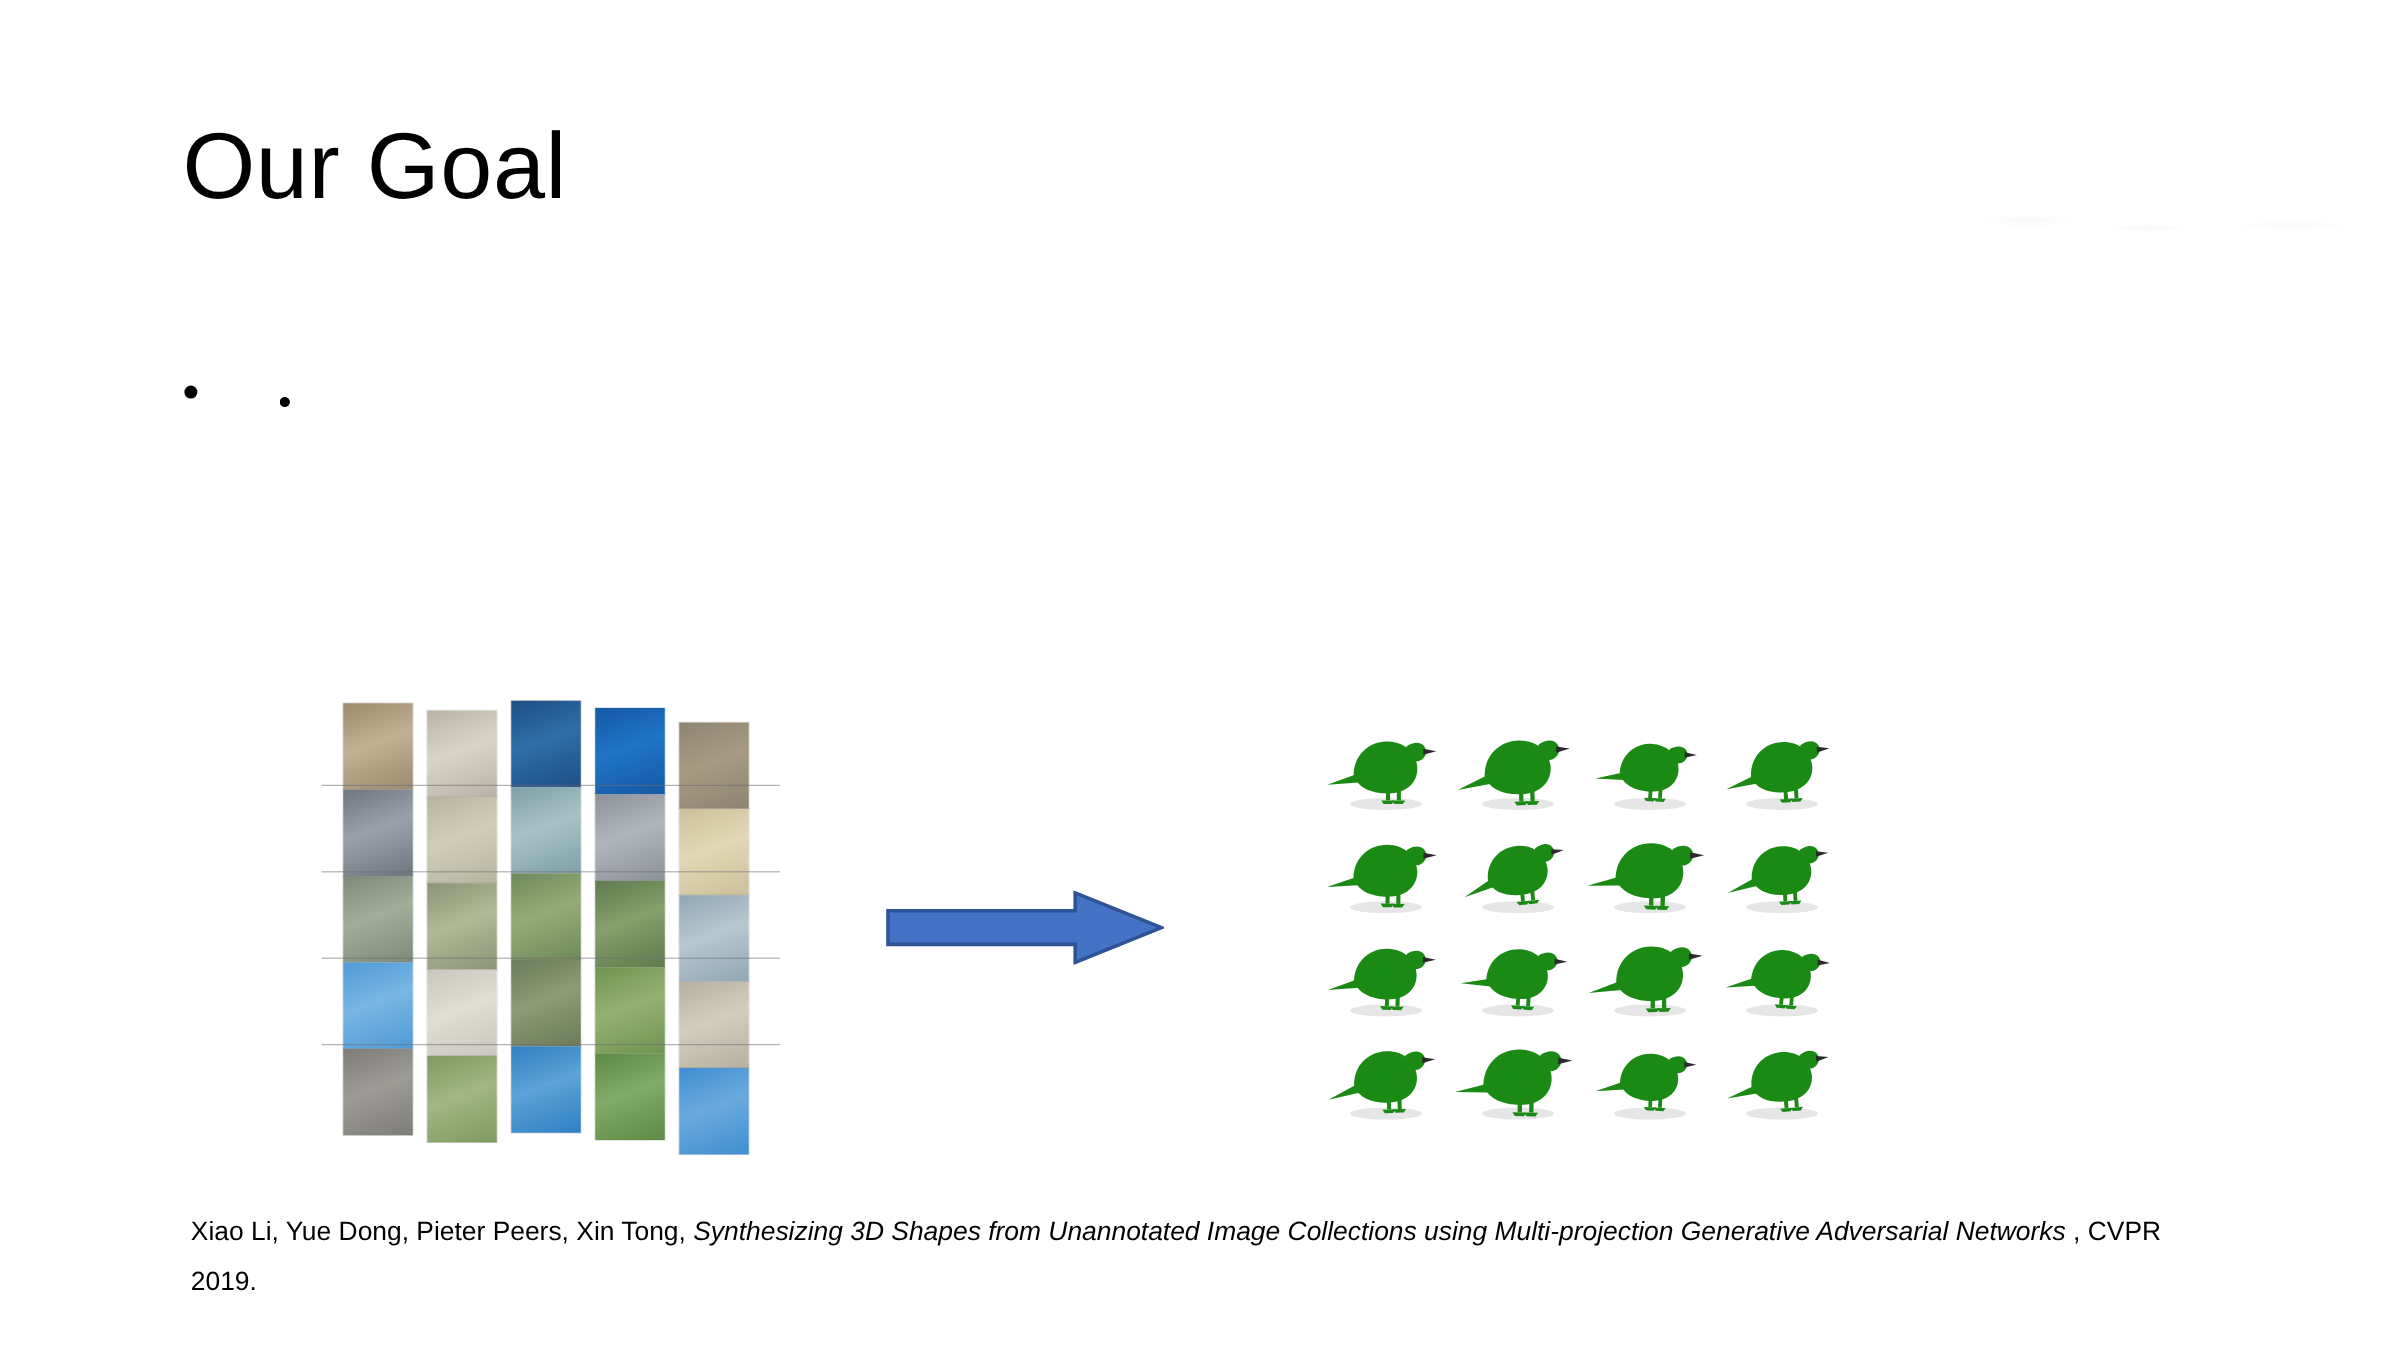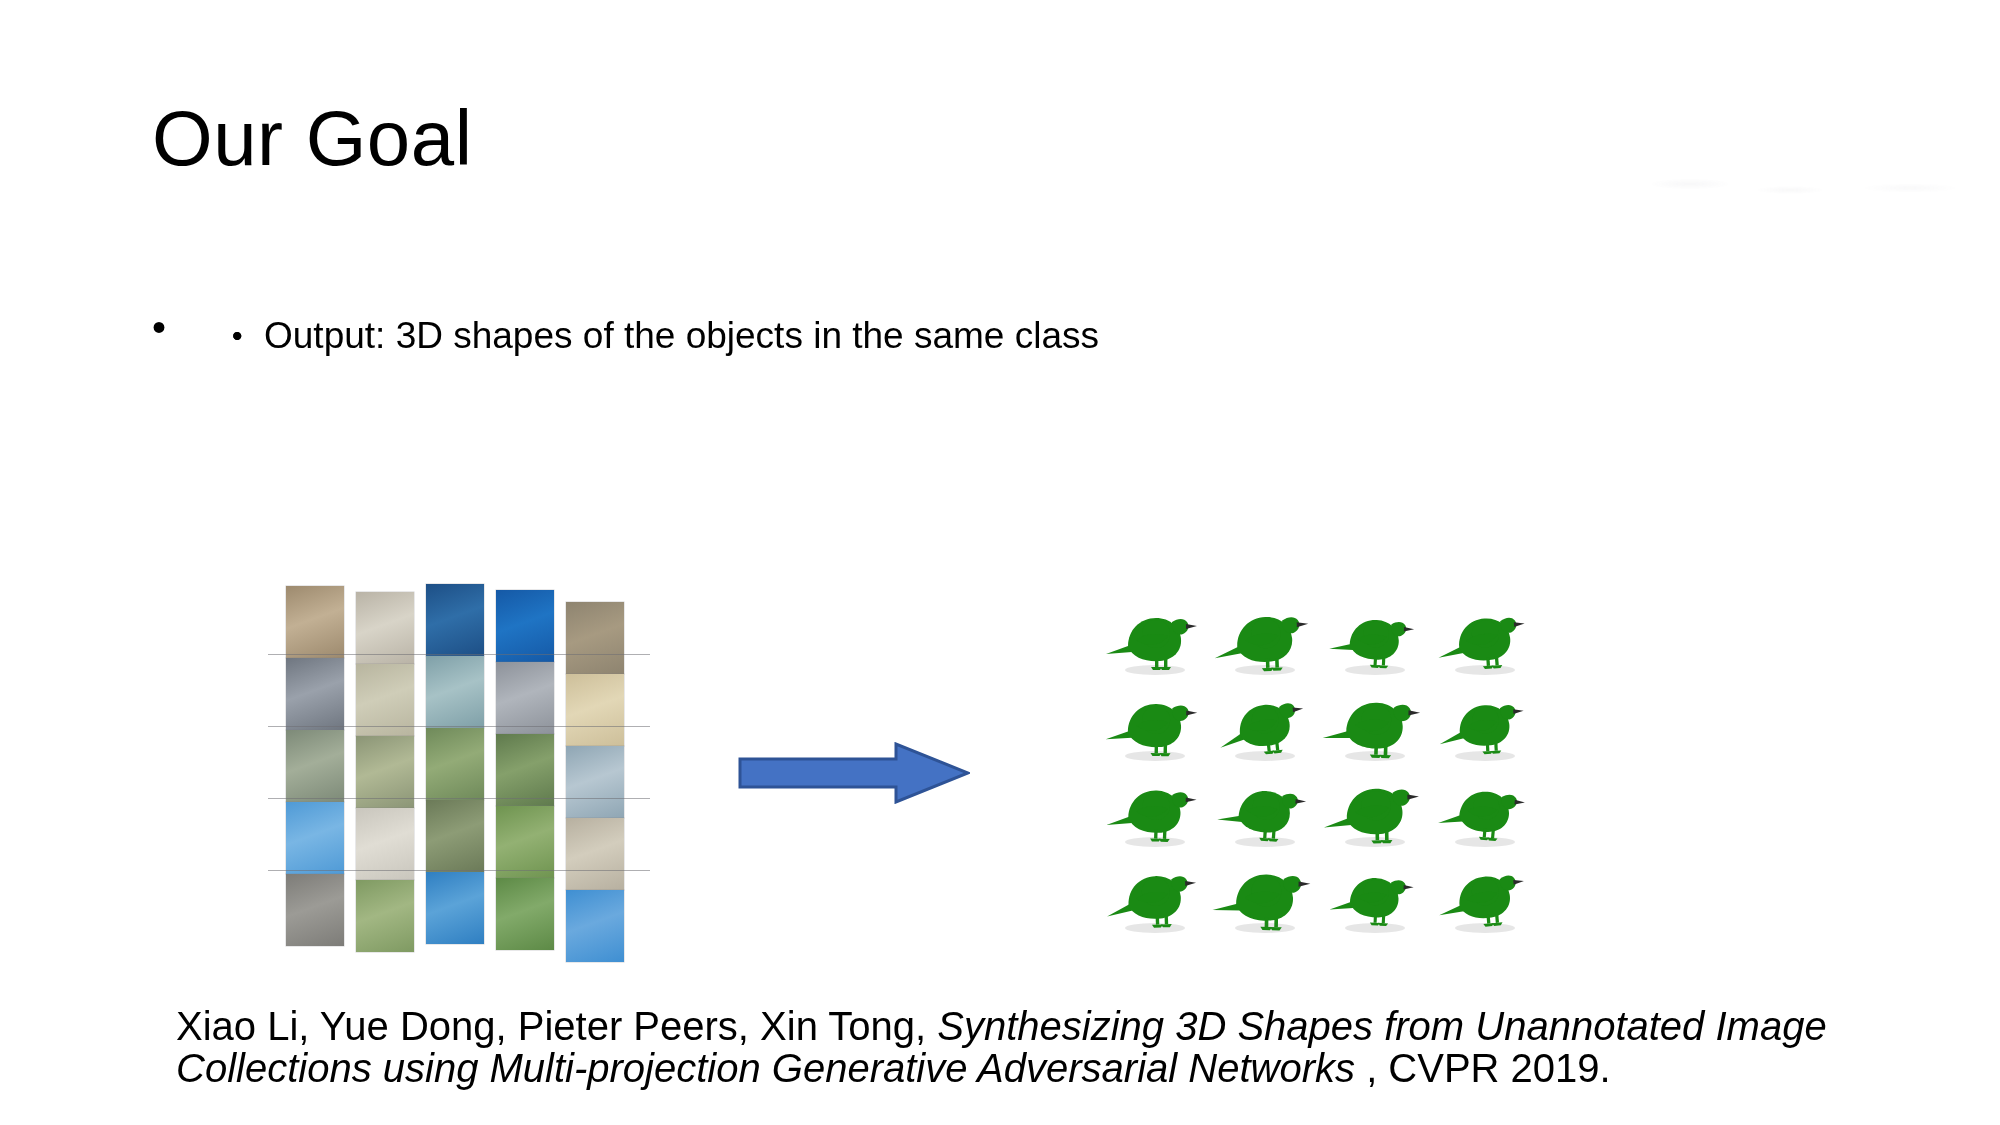--- a/index.html
+++ b/index.html
@@ -154,24 +154,24 @@
     left: 738px;
     top: 742px;
     width: 232px;
     height: 62px;
     pointer-events: auto;
   }
 
   
   #citation {
     position: absolute;
-    left: 176px;
+    left: 159px;
     top: 1005px;
     width: 1700px;
-    font-size: 40px;
+    font-size: 22px;
     line-height: 42px;
     color: #000000;
   }
   #citation .ital { font-style: italic; }
 </style>
 </head>
 <body>
 
 <div id="slide">
 
@@ -184,21 +184,20 @@
     <div class="bullet-l1">
       <span class="dot">•</span>
     </div>
 
     <div class="sub-list">
       <div class="bullet-l2">
         <span class="dot">•</span>
       </div>
       <div class="bullet-l2">
         <span class="dot">•</span>
-        <span>Output: 3D shapes of the objects in the same class</span>
       </div>
     </div>
 
   </div>
 
   <div id="figure-row">
 
     <div id="photo-mosaic">
         <div class="pcol" style="left: 0px;">
           <div class="pcell" style="top: -4px; background-image: linear-gradient(160deg, rgb(157, 138, 110) 0%, rgb(194, 176, 148) 46%, rgb(157, 138, 110) 100%), radial-gradient(42% 34% at 52% 58%, rgb(43, 38, 32) 0%, rgb(43, 38, 32) 58%, rgba(0, 0, 0, 0) 72%), radial-gradient(20% 16% at 58% 34%, rgb(85, 73, 60) 0%, rgb(85, 73, 60) 60%, rgba(0, 0, 0, 0) 76%);"></div>

